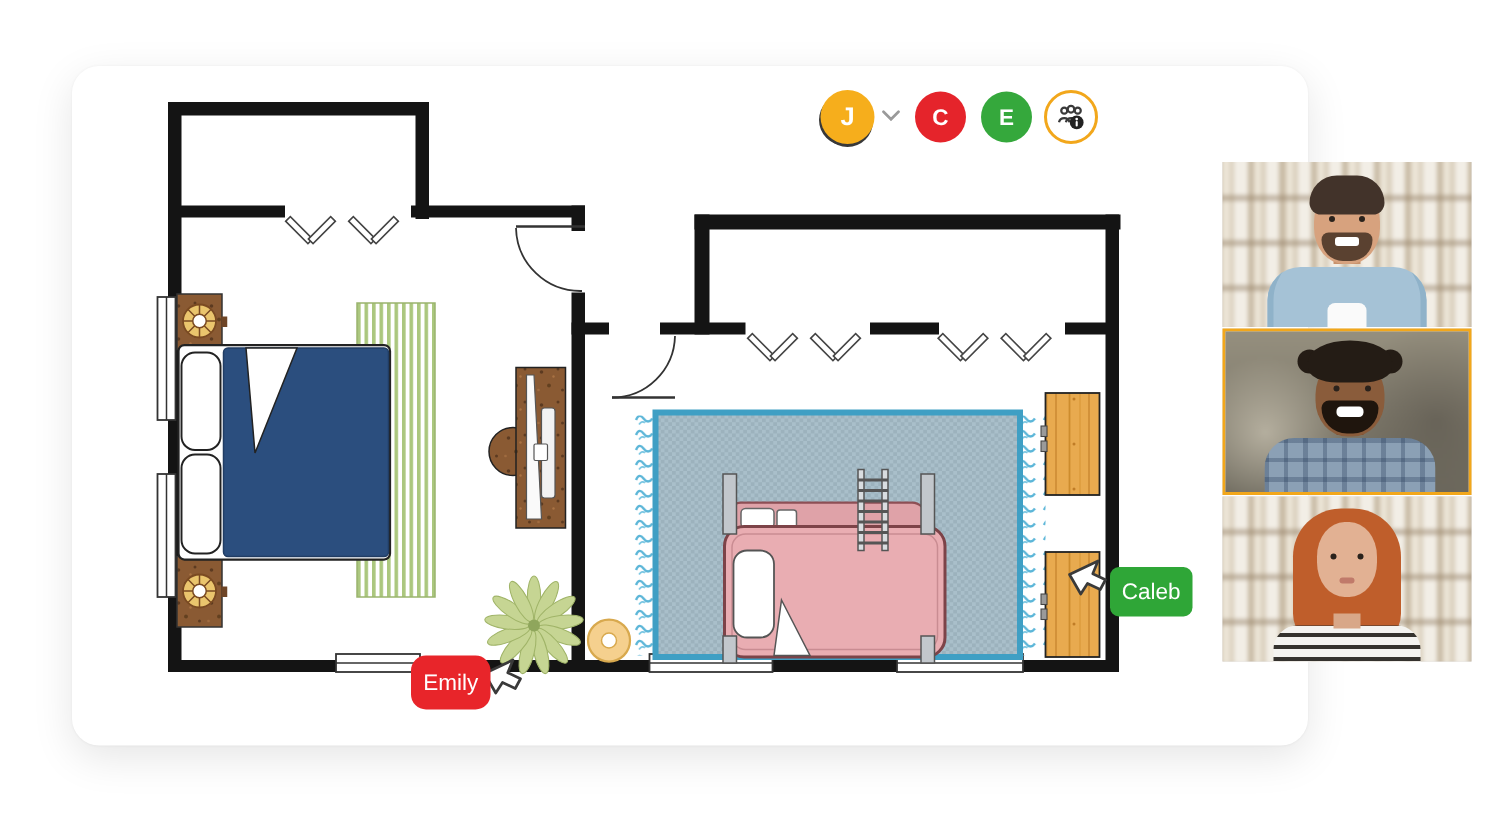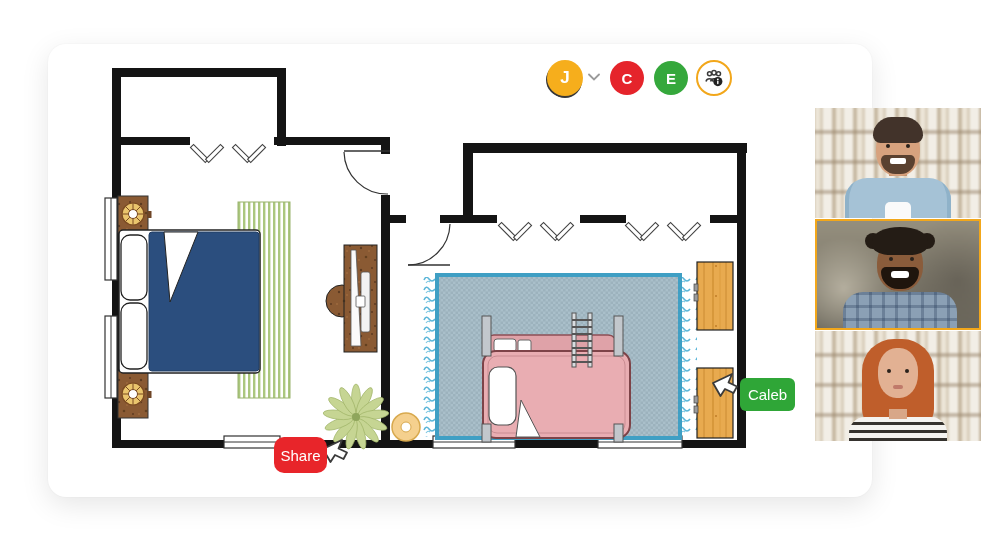--- a/index.html
+++ b/index.html
@@ -294,21 +294,21 @@
       <circle cx="14.8" cy="14.6" r="4.6" fill="#222"></circle>
       <circle cx="14.8" cy="12.4" r=".9" fill="#fff"></circle>
       <rect x="14.1" y="13.7" width="1.4" height="3.6" rx=".7" fill="#fff"></rect>
     </svg>
   </div>
 
   <svg class="cursor cur-caleb" viewBox="0 0 28 28">
     <path d="M2,12 L21,3 L17.5,11.5 L26,15.5 L22.5,22 L14,18 L9.5,25 Z" fill="#fff" stroke="#3a3a3a" stroke-width="1.8" stroke-linejoin="round"></path>
   </svg>
   <div class="nametag tag-caleb">
-    <span>Share</span>
+    <span>Emily</span>
   </div>
 
   <svg class="cursor cur-emily" viewBox="0 0 28 28">
     <path d="M2,12 L21,3 L17.5,11.5 L26,15.5 L22.5,22 L14,18 L9.5,25 Z" fill="#fff" stroke="#3a3a3a" stroke-width="1.8" stroke-linejoin="round"></path>
   </svg>
   <div class="nametag tag-emily">
     <span>Caleb</span>
   </div>
 
   <div class="vpanel">

